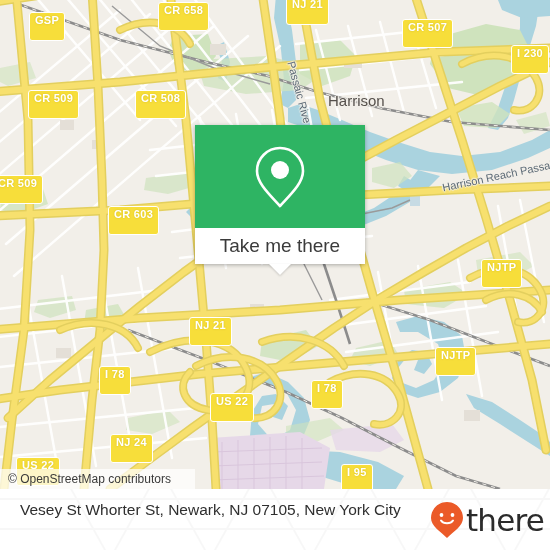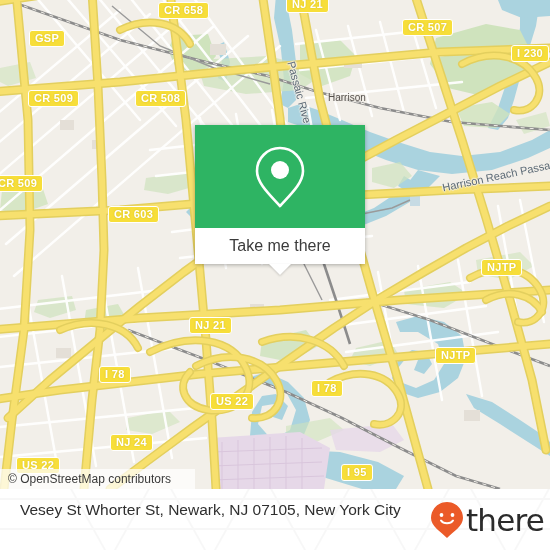--- a/index.html
+++ b/index.html
@@ -43,31 +43,31 @@
   
   .shield {
     position: absolute;
     background: #f7de3a;
     border: 1.5px solid #ffffff;
     border-radius: 3px;
     color: #ffffff;
     font-size: 11px;
     font-weight: bold;
     letter-spacing: .3px;
-    padding: 1px 5px 2px 5px;
+    padding: 1px 5px 14px 5px;
     line-height: 12px;
     white-space: nowrap;
     text-shadow: 0 0 2px rgba(190,165,0,.55);
     box-sizing: border-box;
   }
 
   .placelabel {
     position: absolute;
     color: #55504c;
-    font-size: 10px;
+    font-size: 15px;
     white-space: nowrap;
     text-shadow:
        1.5px 0 1px #f2efe9, -1.5px 0 1px #f2efe9,
        0 1.5px 1px #f2efe9, 0 -1.5px 1px #f2efe9;
   }
 
   .riverlabel {
     position: absolute;
     color: #5c6a76;
     font-size: 11px;
@@ -96,21 +96,21 @@
   #popup-footer {
     height: 36px;
     background: #ffffff;
     display: flex;
     align-items: center;
     justify-content: center;
     position: relative;
   }
   #popup-action-label {
     color: #3b3b3b;
-    font-size: 16px;
+    font-size: 19px;
     line-height: 16px;
   }
   #popup-tail {
     position: absolute;
     left: 50%;
     margin-left: -11px;
     bottom: -11px;
     width: 0;
     height: 0;
     border-left: 11px solid transparent;
@@ -357,21 +357,21 @@
         </g>
 
       </g>
     </svg>
 
     <div>
       <div class="shield" style="left:158px;top:2px;">CR 658</div>
       <div class="shield" style="left:286px;top:-4px;">NJ 21</div>
       <div class="shield" style="left:402px;top:19px;">CR 507</div>
       <div class="shield" style="left:511px;top:45px;">I 230</div>
-      <div class="shield" style="left:29px;top:30px;">GSP</div>
+      <div class="shield" style="left:29px;top:12px;">GSP</div>
       <div class="shield" style="left:135px;top:90px;">CR 508</div>
       <div class="shield" style="left:28px;top:90px;">CR 509</div>
       <div class="shield" style="left:-8px;top:175px;">CR 509</div>
       <div class="shield" style="left:108px;top:206px;">CR 603</div>
       <div class="shield" style="left:481px;top:259px;">NJTP</div>
       <div class="shield" style="left:435px;top:347px;">NJTP</div>
       <div class="shield" style="left:189px;top:317px;">NJ 21</div>
       <div class="shield" style="left:99px;top:366px;">I 78</div>
       <div class="shield" style="left:311px;top:380px;">I 78</div>
       <div class="shield" style="left:210px;top:393px;">US 22</div>

